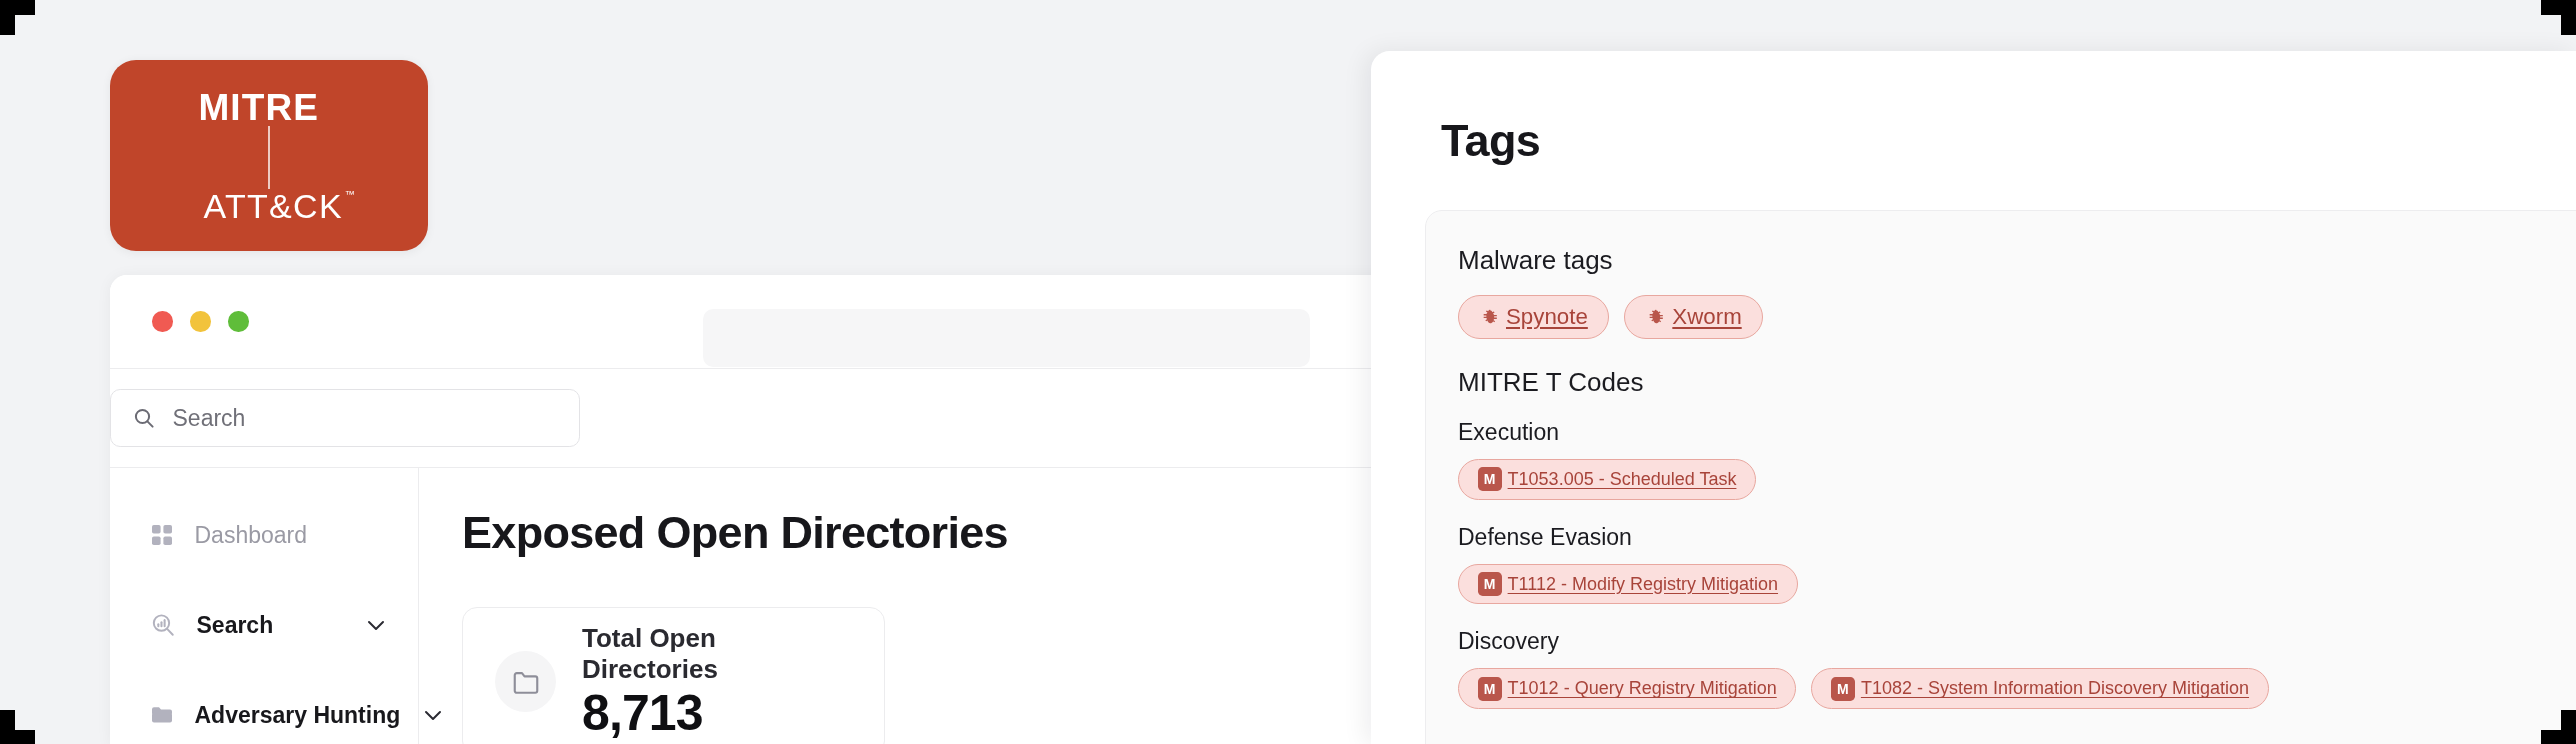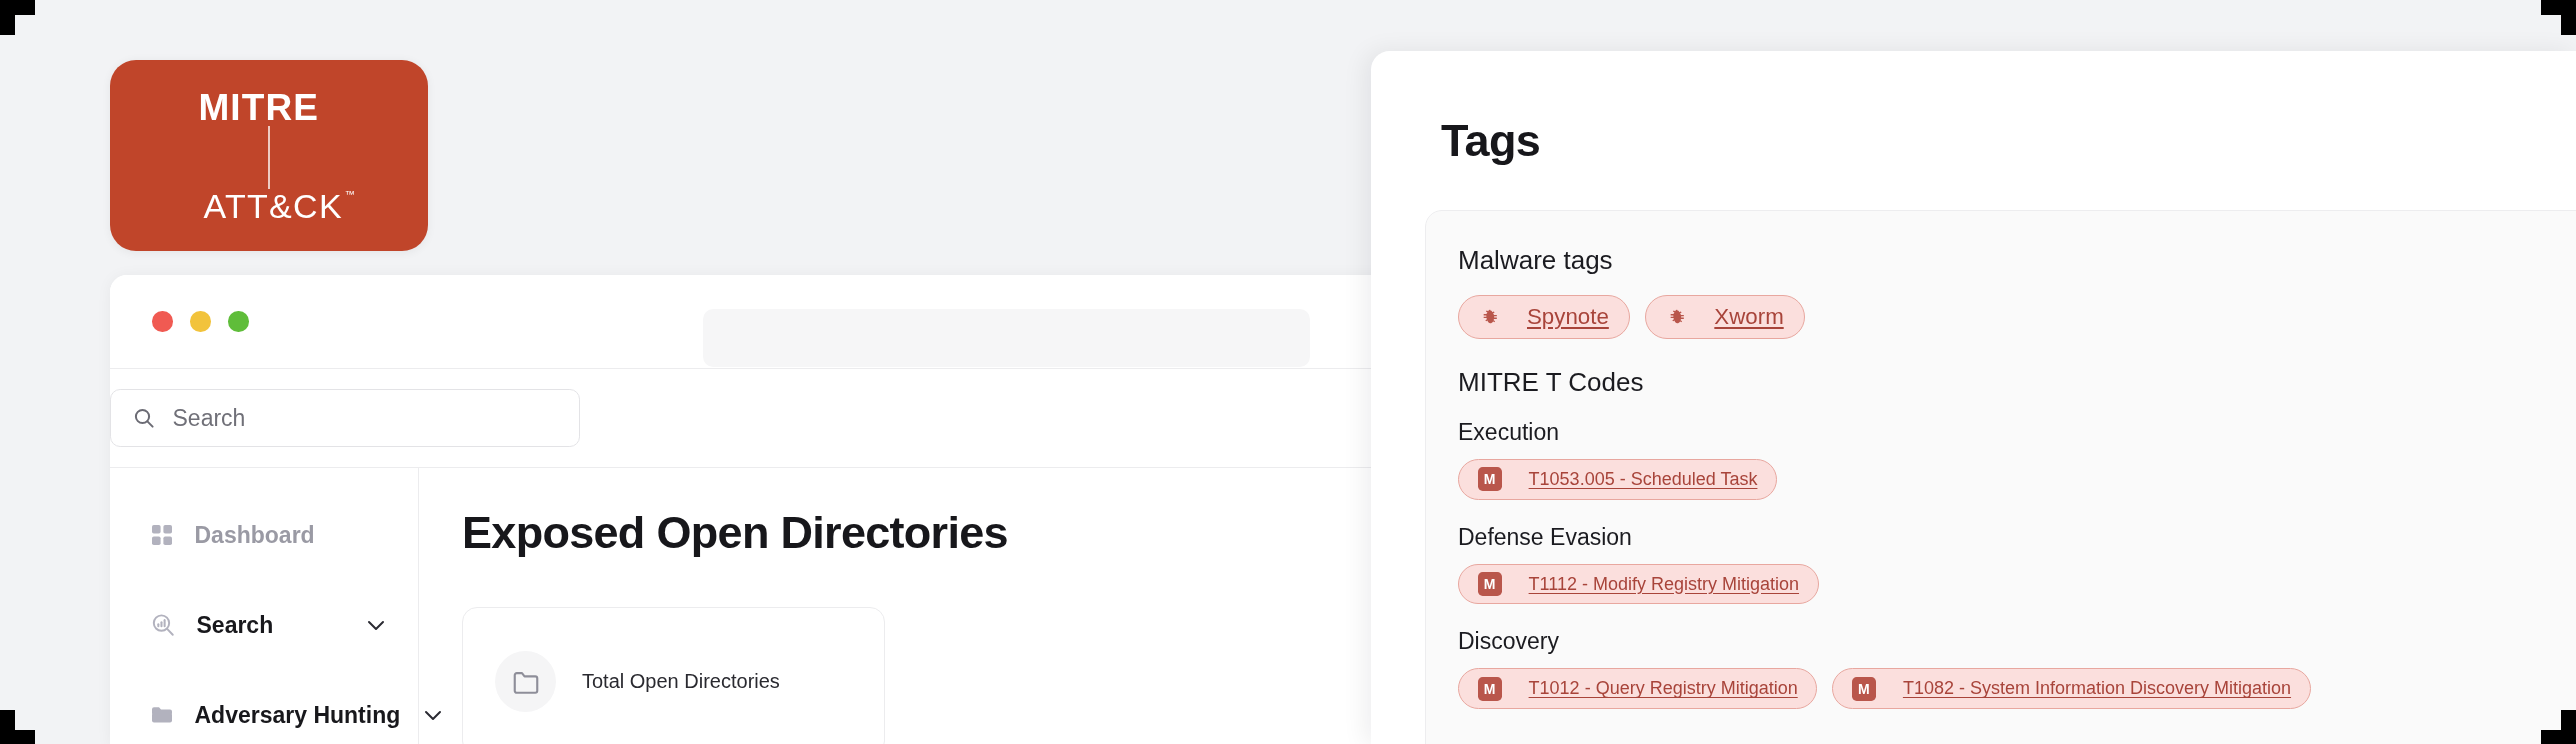--- a/index.html
+++ b/index.html
@@ -87,36 +87,36 @@
   .appbody{display:flex;height:279px;}
   .sidebar{
     width:309px;box-sizing:border-box;border-right:0.9px solid #ececee;
     padding-top:39px;background:#fff;flex:none;
   }
   .navitem{
     display:flex;align-items:center;height:56px;
     padding:0 30px 0 40px;box-sizing:border-box;gap:20.5px;
   }
   .navitem .lbl{font-size:23px;flex:1;white-space:nowrap;}
-  .navitem.muted .lbl{color:#9a9aa4;font-weight:700;}
+  .navitem.muted .lbl{color:#9a9aa4;font-weight:400;}
   .navitem.strong .lbl{color:#18181c;font-weight:700;}
   .nav-sp{height:34px;}
 
   .content{flex:1;padding:39px 0 0 43px;box-sizing:border-box;position:relative;}
   .page-title{font-size:45px;font-weight:700;color:#17171b;letter-spacing:-0.7px;margin:0;}
   .statcard{
     margin-top:48px;width:423px;height:149px;background:#fff;
     border:0.9px solid #ececee;border-radius:15px;
     display:flex;align-items:center;gap:26px;padding:0 32px;box-sizing:border-box;
   }
   .statcircle{
     width:61px;height:61px;border-radius:50%;background:#f5f5f6;
     display:flex;align-items:center;justify-content:center;flex:none;
   }
-  .stat-label{font-size:20px;color:#2a2a30;}
+  .stat-label{font-size:26px;color:#2a2a30;font-weight:bold;}
   .stat-value{font-size:50px;font-weight:700;color:#0f0f12;letter-spacing:-0.9px;line-height:1.12;}
 
   .ghost-sliver{
     position:absolute;left:1322px;top:20.5px;width:6.5px;height:37px;
     background:#303036;border-radius:0.9px;
   }
 
   
   .overlay{
     position:absolute;left:1371px;top:51px;width:1205px;height:693px;
@@ -132,21 +132,21 @@
     background:#fafafa;border:0.9px solid #ededef;
     border-top-left-radius:17px;border-bottom-left-radius:0;
     padding:34px 0 0 32px;box-sizing:border-box;min-height:558px;
   }
   .sect-label{font-size:26px;color:#1b1b20;margin:0 0 18.6px 0;}
   .sect-label.sub{font-size:23px;margin:0 0 13px 0;color:#1b1b20;}
   .sect-label.codes{font-size:26px;margin:28px 0 20.5px 0;}
   .pillrow{display:flex;flex-wrap:wrap;gap:15px;margin-bottom:24px;}
 
   .pill{
-    display:inline-flex;align-items:center;gap:27px;
+    display:inline-flex;align-items:center;gap:6px;
     background:#fbdfdd;border:0.9px solid #e8a79f;border-radius:930px;
     padding:7.4px 18.6px;box-sizing:border-box;
   }
   .pill .ptxt{
     font-size:18px;color:#a8443a;text-decoration:underline;
     text-underline-offset:2.8px;white-space:nowrap;
   }
   .pill.malware{padding:8.4px 20.5px;}
   .pill.malware .ptxt{font-size:22.3px;}
   .mbadge{
@@ -272,20 +272,21 @@
       <div class="content">
         <h1 class="page-title">Exposed Open Directories</h1>
         <div class="statcard">
           <span class="statcircle">
             <svg width="30" height="30" viewBox="0 0 24 24" fill="none" stroke="#8e8e99" stroke-width="1.7" stroke-linejoin="round">
               <path d="M3 19V6.5a1.6 1.6 0 0 1 1.6-1.6h4.2l2 2.6h8.6A1.6 1.6 0 0 1 21 9.1V19a1.6 1.6 0 0 1-1.6 1.6H4.6A1.6 1.6 0 0 1 3 19z"></path>
             </svg>
           </span>
           <span>
             <div class="stat-label">Total Open Directories</div>
+            <div class="stat-value">8,713</div>
           </span>
         </div>
         <div class="ghost-sliver"></div>
       </div>
 
     </div>
   </div>
 
   <div class="overlay">
     <h2 class="ov-title">Tags</h2>

